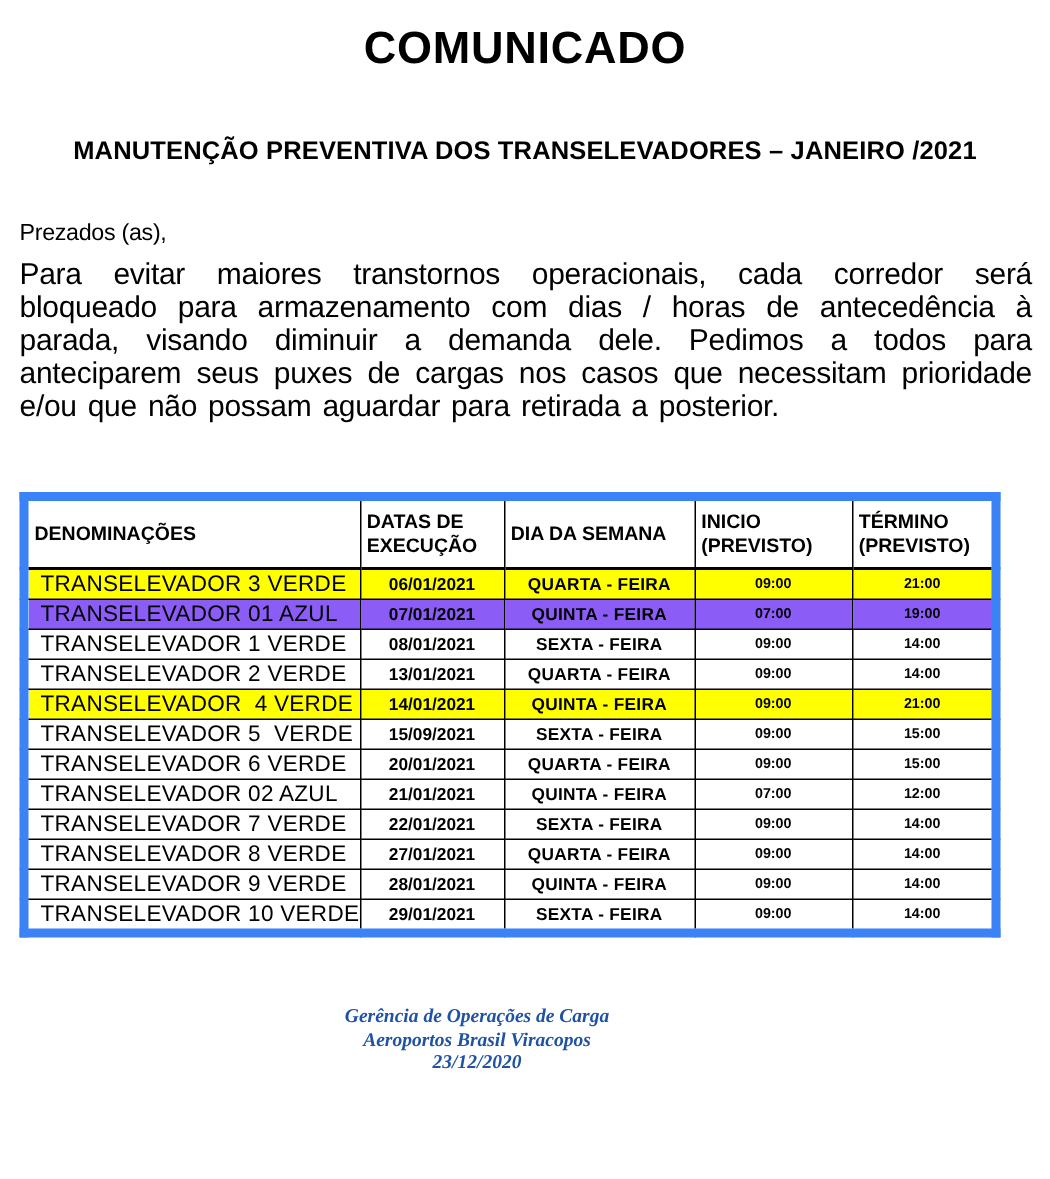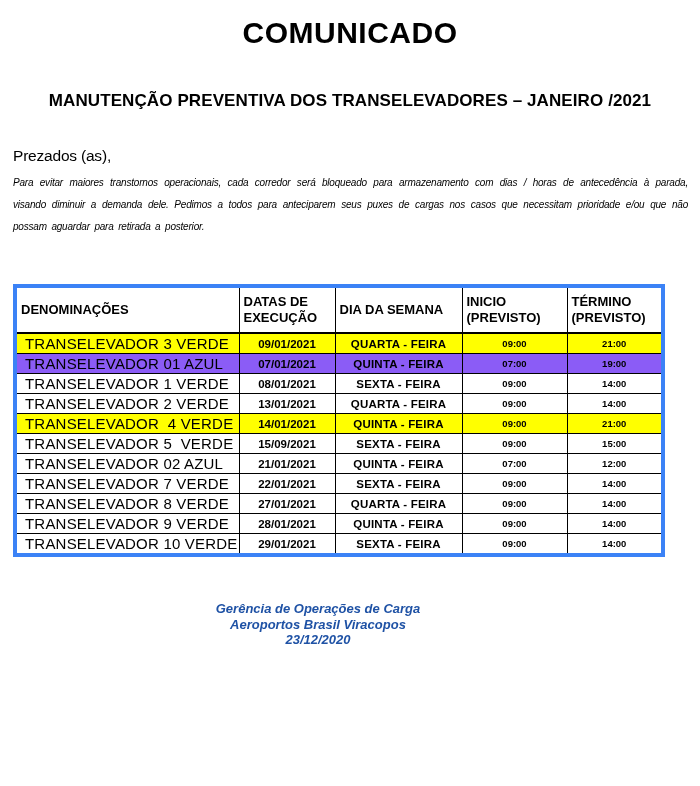--- a/index.html
+++ b/index.html
@@ -30,33 +30,32 @@
     font-weight: bold;
     letter-spacing: 0.1px;
   }
   .greeting {
     margin: 36px 12px 0 13px;
     font-size: 15.5px;
     letter-spacing: -0.2px;
   }
   .body-text {
     margin: 7px 12px 0 13px;
-    font-size: 10px;
+    font-size: 20px;
     line-height: 22px;
     text-align: justify;
     letter-spacing: -0.2px;
     word-spacing: 2px;
-    font-style: italic;
   }
   table.maintenance {
     margin: 46px 12px 0 13px;
     width: 648px;
     border-collapse: collapse;
     table-layout: fixed;
-    border: 4px solid #3b82f6;
+    border: 6px solid #3b82f6;
   }
   table.maintenance th,
   table.maintenance td {
     border: 1px solid #000;
     overflow: hidden;
   }
   table.maintenance thead th {
     border-bottom: 2px solid #000;
     height: 40px;
     text-align: left;
@@ -94,21 +93,21 @@
   td.col-time {
     font-size: 9.5px;
     font-weight: bold;
     text-align: center;
     vertical-align: middle;
   }
   .footer-block {
     margin: 44px 0 0 13px;
     width: 610px;
     text-align: center;
-    font-family: Liberation Sans, sans-serif;
+    font-family: Liberation Serif, serif;
     font-style: italic;
     font-weight: bold;
     font-size: 13px;
     line-height: 15.5px;
   }
 </style>
 </head>
 <body>
 
 <h1 class="doc-title">COMUNICADO</h1>
@@ -135,21 +134,21 @@
       <th>DIA DA SEMANA</th>
       <th>INICIO
 (PREVISTO)</th>
       <th>TÉRMINO
 (PREVISTO)</th>
     </tr>
   </thead>
   <tbody>
       <tr style="background: rgb(255, 255, 0);">
         <td class="col-denom">TRANSELEVADOR 3 VERDE</td>
-        <td class="col-date">09/01/2021</td>
+        <td class="col-date">06/01/2021</td>
         <td class="col-day">QUARTA - FEIRA</td>
         <td class="col-time">09:00</td>
         <td class="col-time">21:00</td>
       </tr>
       <tr style="background: #8b5cf6;">
         <td class="col-denom">TRANSELEVADOR 01 AZUL</td>
         <td class="col-date">07/01/2021</td>
         <td class="col-day">QUINTA - FEIRA</td>
         <td class="col-time">07:00</td>
         <td class="col-time">19:00</td>
@@ -172,20 +171,27 @@
         <td class="col-denom">TRANSELEVADOR  4 VERDE</td>
         <td class="col-date">14/01/2021</td>
         <td class="col-day">QUINTA - FEIRA</td>
         <td class="col-time">09:00</td>
         <td class="col-time">21:00</td>
       </tr>
       <tr>
         <td class="col-denom">TRANSELEVADOR 5  VERDE</td>
         <td class="col-date">15/09/2021</td>
         <td class="col-day">SEXTA - FEIRA</td>
+        <td class="col-time">09:00</td>
+        <td class="col-time">15:00</td>
+      </tr>
+      <tr>
+        <td class="col-denom">TRANSELEVADOR 6 VERDE</td>
+        <td class="col-date">20/01/2021</td>
+        <td class="col-day">QUARTA - FEIRA</td>
         <td class="col-time">09:00</td>
         <td class="col-time">15:00</td>
       </tr>
       <tr>
         <td class="col-denom">TRANSELEVADOR 02 AZUL</td>
         <td class="col-date">21/01/2021</td>
         <td class="col-day">QUINTA - FEIRA</td>
         <td class="col-time">07:00</td>
         <td class="col-time">12:00</td>
       </tr>

